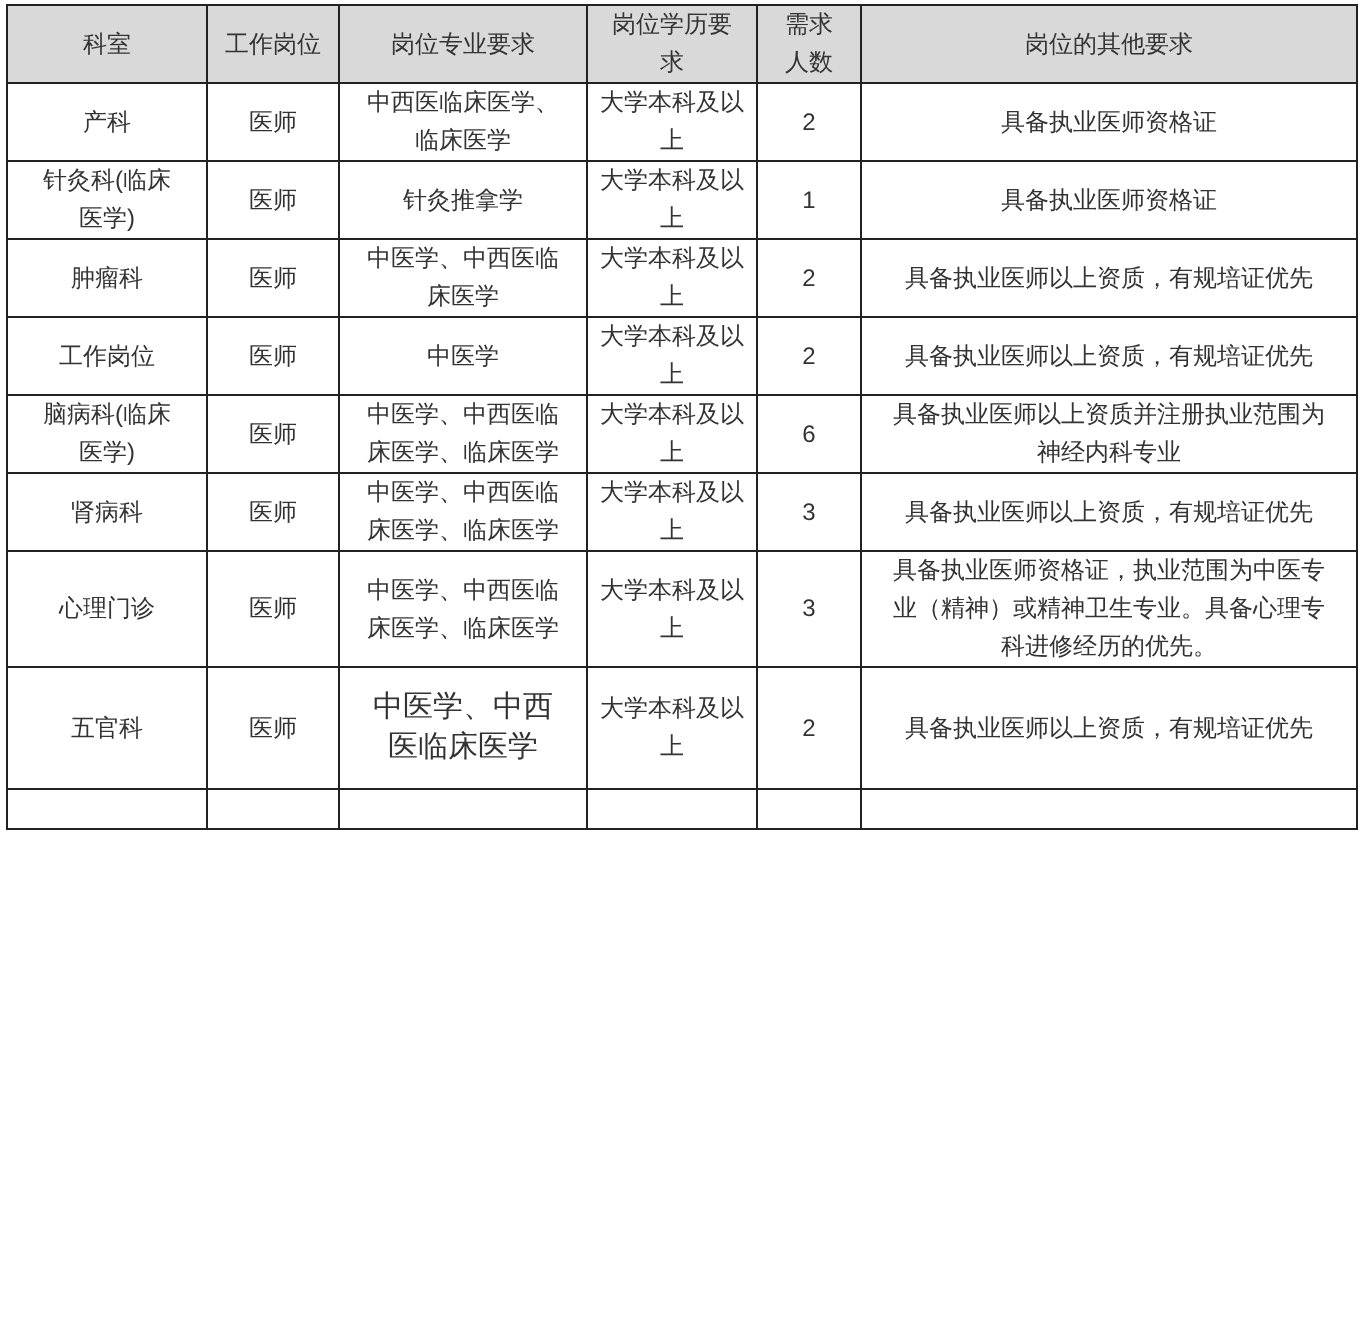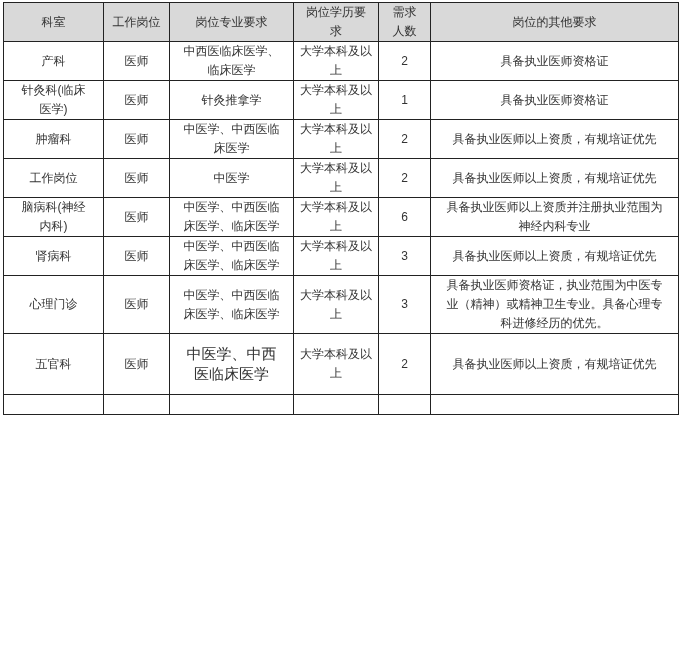--- a/index.html
+++ b/index.html
@@ -116,21 +116,21 @@
   </tr>
         <tr>
     <td class="cell-dept">工作岗位</td>
     <td class="cell-pos">医师</td>
     <td class="cell-major">中医学</td>
     <td class="cell-edu">大学本科及以上</td>
     <td class="cell-count">2</td>
     <td class="cell-other">具备执业医师以上资质，有规培证优先</td>
   </tr>
         <tr>
-    <td class="cell-dept">脑病科(神经内科)</td>
+    <td class="cell-dept">脑病科(临床医学)</td>
     <td class="cell-pos">医师</td>
     <td class="cell-major">中医学、中西医临床医学、临床医学</td>
     <td class="cell-edu">大学本科及以上</td>
     <td class="cell-count">6</td>
     <td class="cell-other">具备执业医师以上资质并注册执业范围为神经内科专业</td>
   </tr>
         <tr>
     <td class="cell-dept">肾病科</td>
     <td class="cell-pos">医师</td>
     <td class="cell-major">中医学、中西医临床医学、临床医学</td>

